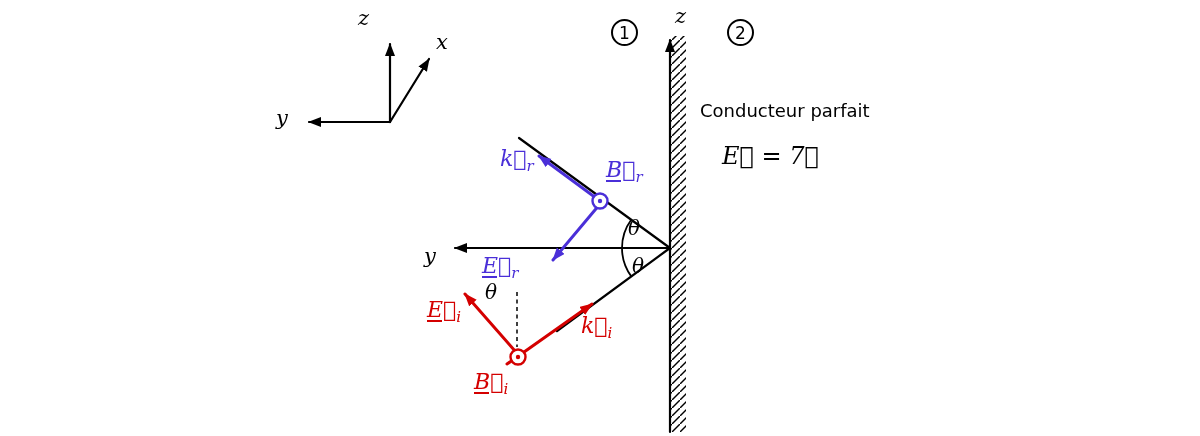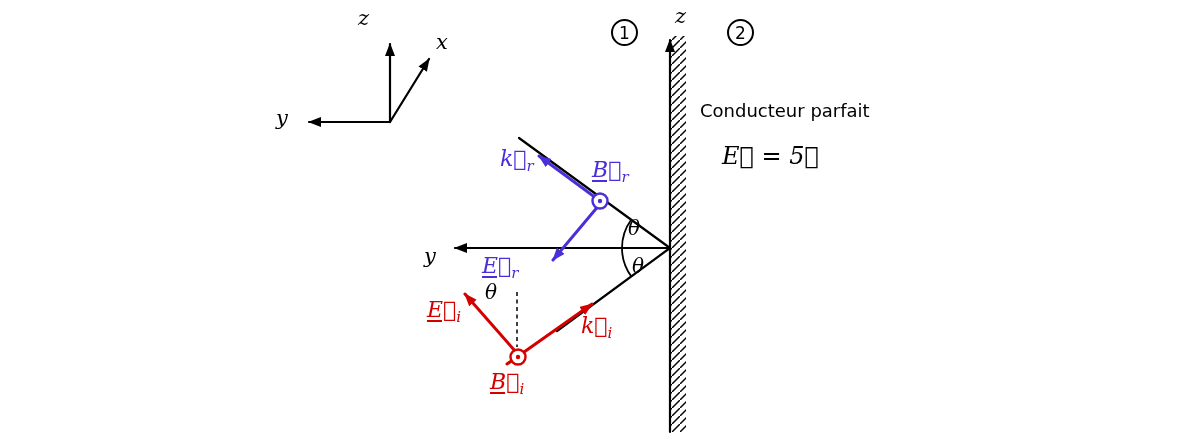--- a/index.html
+++ b/index.html
@@ -104,40 +104,40 @@
   </svg>
 
   <div class="lbl math" style="left:358px;top:6px">z</div>
   <div class="lbl math" style="left:436px;top:30px">x</div>
   <div class="lbl math" style="left:276px;top:106px">y</div>
 
   <div class="lbl math" style="left:675px;top:4px">z</div>
   <div class="region-badge" style="left:611px;top:19px">1</div>
   <div class="region-badge" style="left:727px;top:19px">2</div>
   <div class="cond-title" style="left:700px;top:100px">Conducteur parfait</div>
-  <div class="field-eq" style="left:722px;top:142px">E⃗ = 5⃗</div>
+  <div class="field-eq" style="left:722px;top:142px">E⃗ = 7⃗</div>
 
   <div class="lbl math" style="left:424px;top:244px">y</div>
   <div class="lbl theta" style="left:628px;top:216px">θ</div>
   <div class="lbl theta" style="left:632px;top:254px">θ</div>
   <div class="lbl theta" style="left:485px;top:280px">θ</div>
 
   <div class="vlabel blue" style="left:500px;top:146px">
     <span class="vbase">k⃗</span><sub class="vsub">r</sub>
   </div>
-  <div class="vlabel blue" style="left:592px;top:157px">
+  <div class="vlabel blue" style="left:606px;top:157px">
     <span class="vbase ul">B⃗</span><sub class="vsub">r</sub>
   </div>
   <div class="vlabel blue" style="left:482px;top:253px">
     <span class="vbase ul">E⃗</span><sub class="vsub">r</sub>
   </div>
 
   <div class="vlabel red" style="left:427px;top:297px">
     <span class="vbase ul">E⃗</span><sub class="vsub">i</sub>
   </div>
   <div class="vlabel red" style="left:581px;top:313px">
     <span class="vbase">k⃗</span><sub class="vsub">i</sub>
   </div>
-  <div class="vlabel red" style="left:490px;top:369px">
+  <div class="vlabel red" style="left:474px;top:369px">
     <span class="vbase ul">B⃗</span><sub class="vsub">i</sub>
   </div>
 
 </div>
 
 </body></html>

